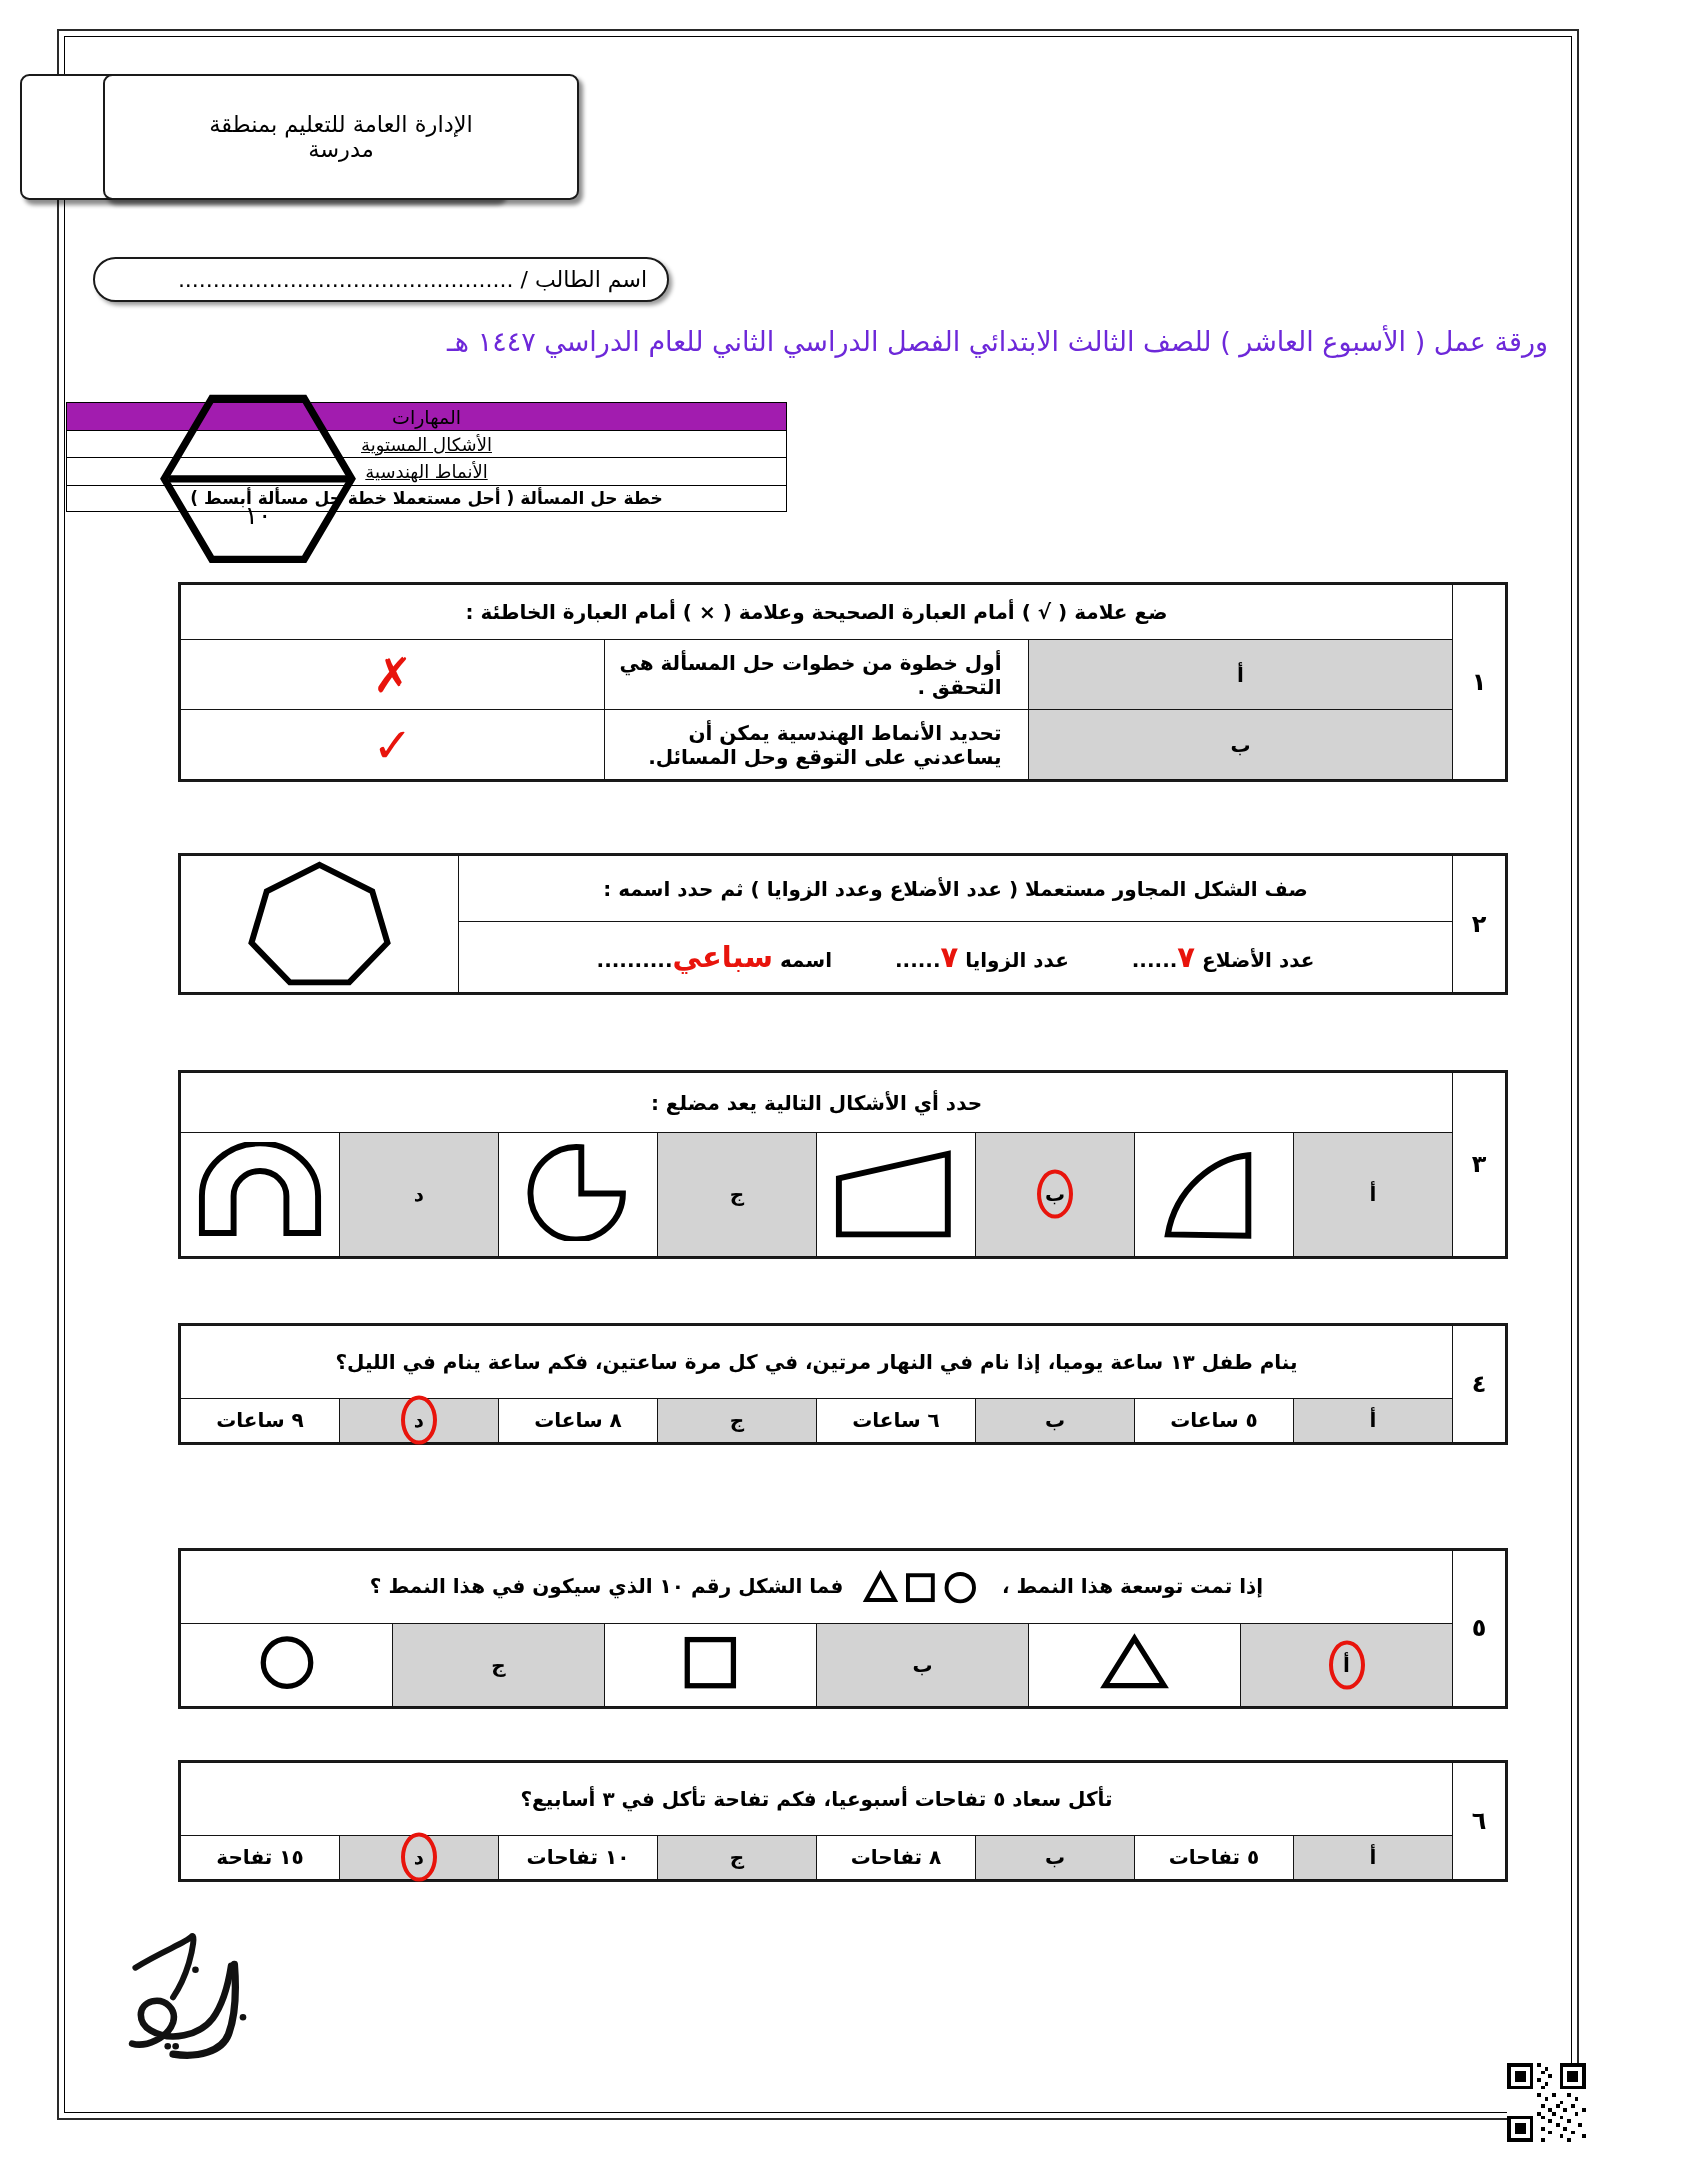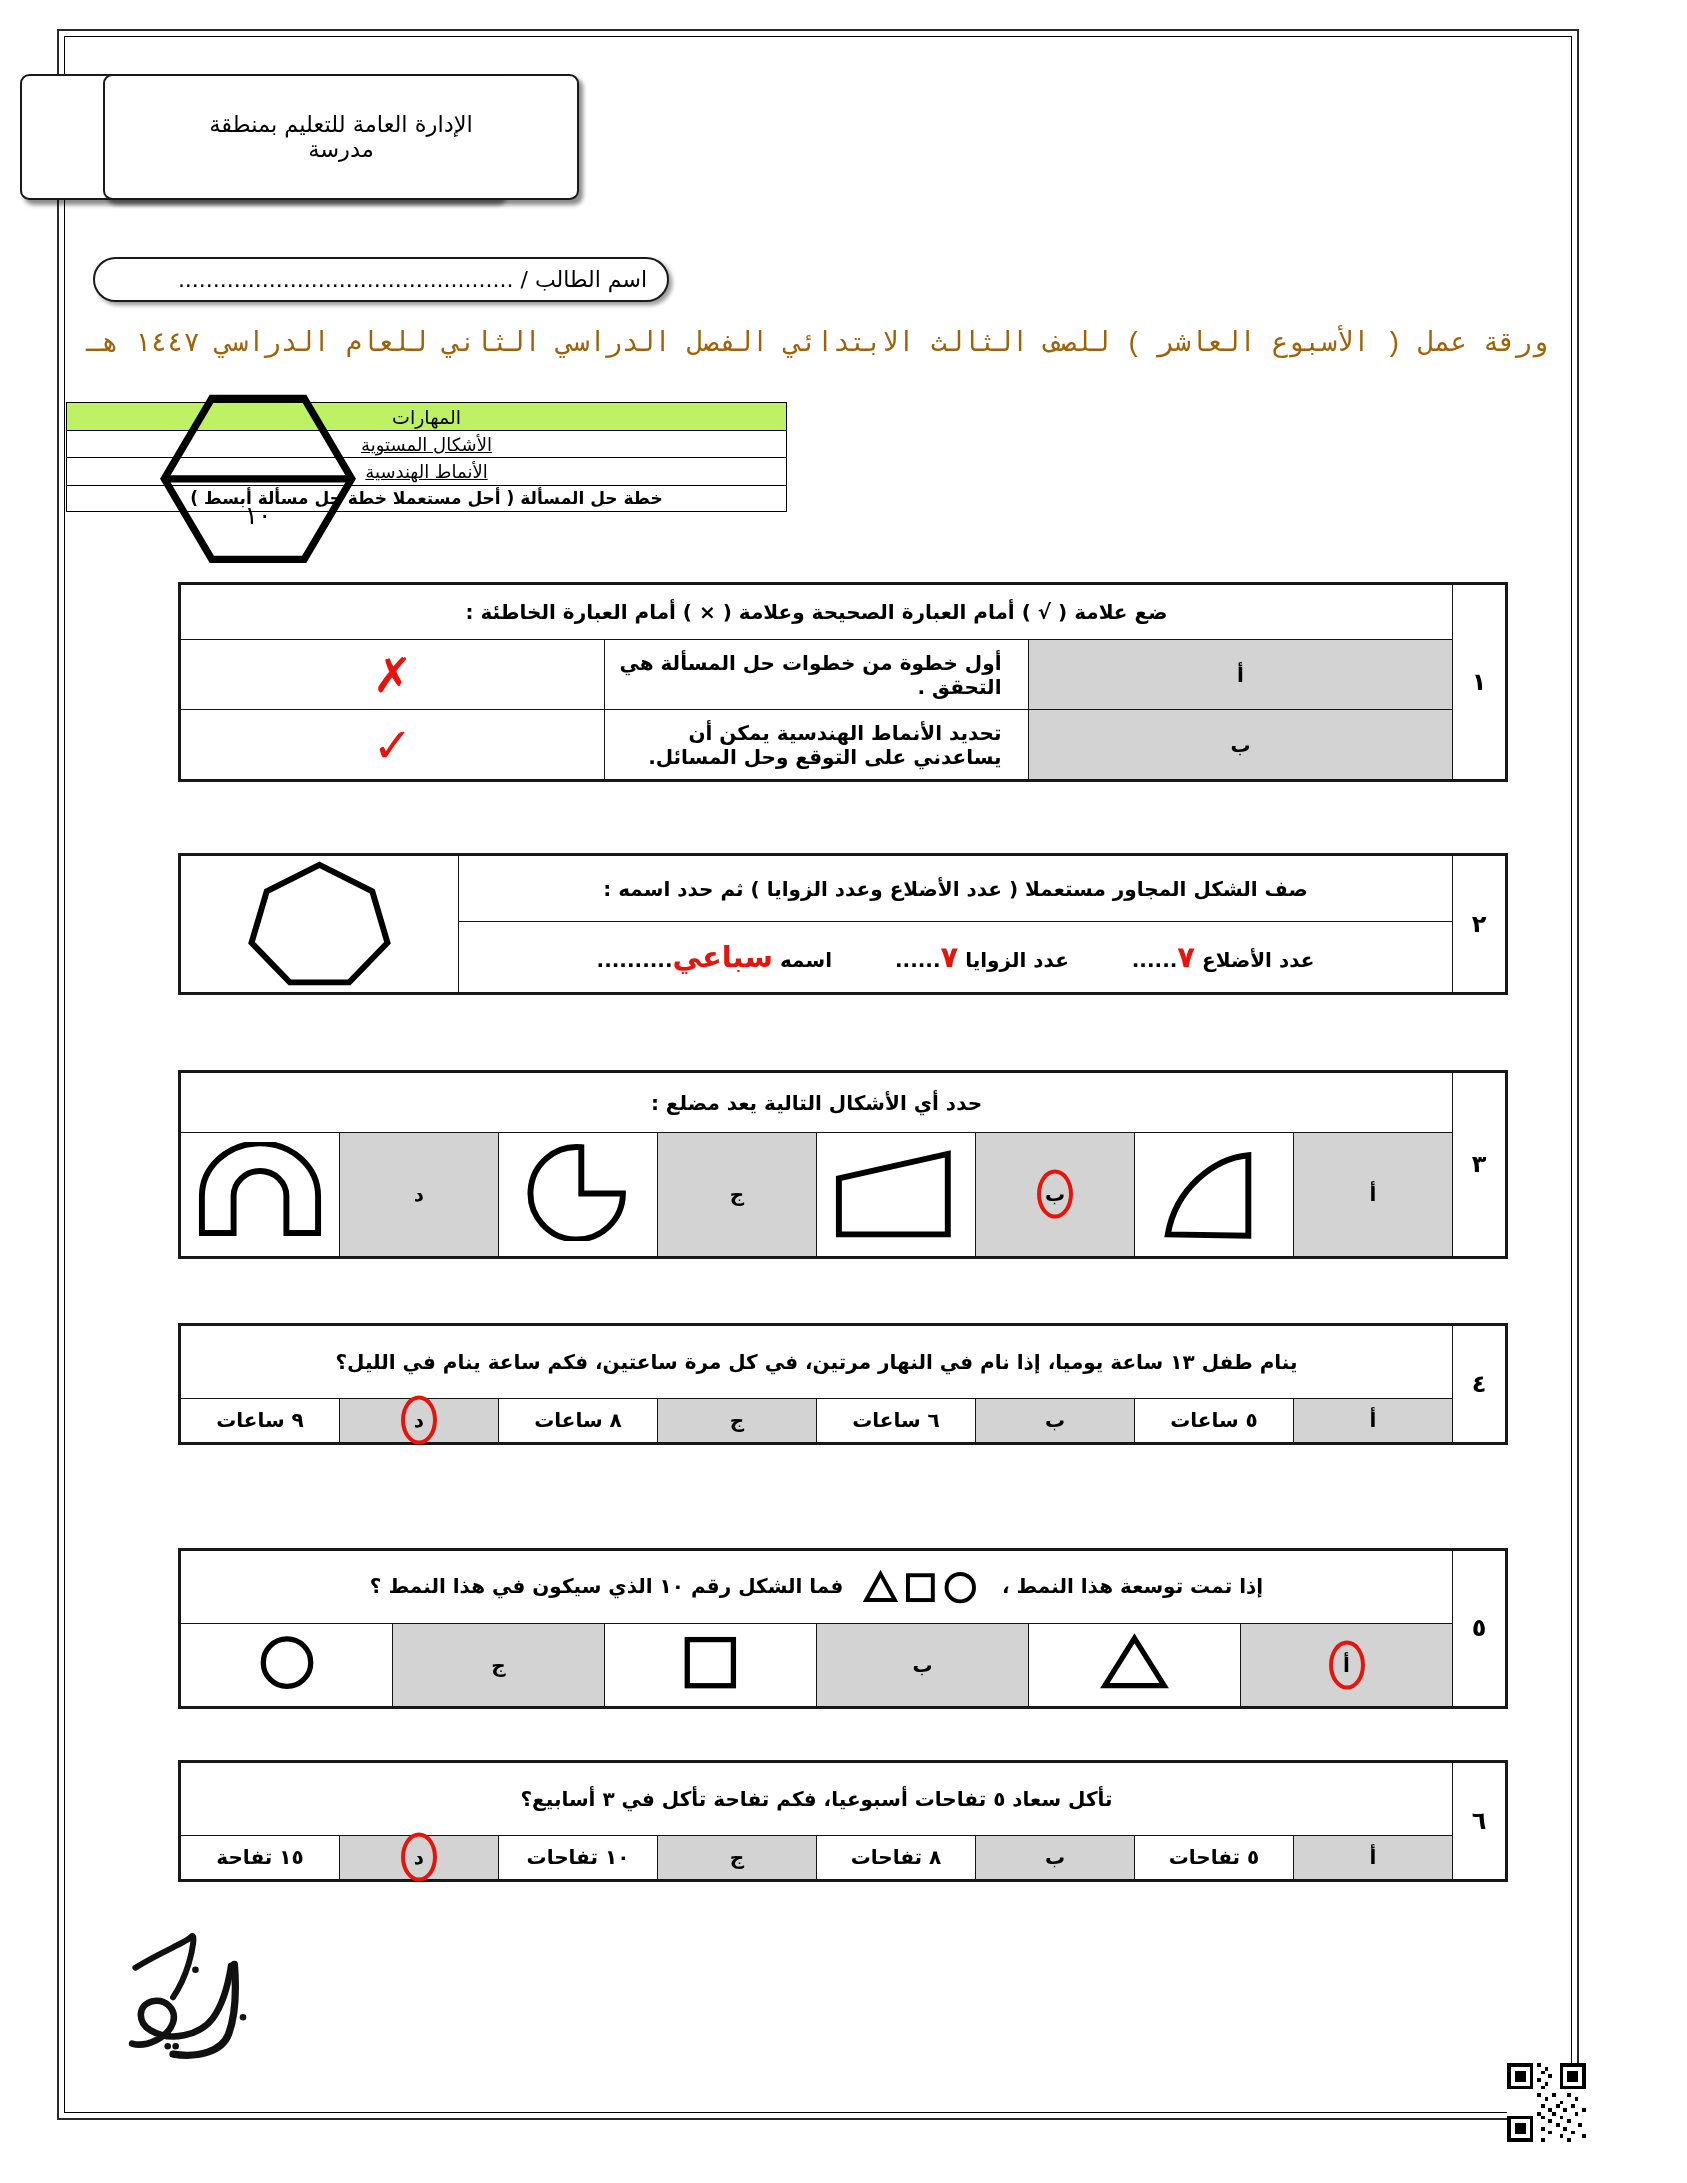--- a/index.html
+++ b/index.html
@@ -14,26 +14,26 @@
            display:flex;flex-direction:column;justify-content:center;}
   .hdr-box div{font-size:22.5px;color:#000;line-height:1.1;}
   #hdr-right{right:1184px;top:74px;width:483px;height:126px;}
   #hdr-left{left:103px;top:74px;width:476px;height:126px;}
 
   .name-box{position:absolute;left:93px;top:257px;width:576px;height:45px;border:2px solid #1a1a1a;
             border-radius:26.5px;box-shadow:3.3px 3.3px 4px rgba(0,0,0,.4);box-sizing:border-box;
             display:flex;align-items:center;justify-content:flex-start;padding-right:20px;background:#fff;}
   .name-box span{font-size:22px;white-space:nowrap;}
 
-  .title-line{position:absolute;right:139px;top:326px;font-size:27px;color:#a16207;white-space:nowrap;font-family:Liberation Mono, monospace;}
+  .title-line{position:absolute;right:139px;top:326px;font-size:27px;color:#6d28d9;white-space:nowrap;}
 
   
   .skills{position:absolute;right:900px;top:402px;width:721px;border-collapse:collapse;}
   .skills td{border:1.3px solid #000;text-align:center;font-size:17px;padding:2.6px 4px;font-weight:bold;color:#000;}
-  .skills td.hdr{background:#bef264;font-weight:normal;font-size:19px;}
+  .skills td.hdr{background:#a21caf;font-weight:normal;font-size:19px;}
   .skills td.plain{font-weight:normal;font-size:18px;text-decoration:underline;}
 
   .hexwrap{position:absolute;right:1330px;top:390px;width:198px;height:179px;}
   .hexwrap .num{position:absolute;left:50%;top:62%;transform:translateX(-50%);font-size:25px;}
 
   
   .qblock{position:absolute;border:2px solid #1a1a1a;box-sizing:border-box;background:#fff;}
   .qtable{width:100%;border-collapse:collapse;table-layout:fixed;}
   .qtable td{border:1.3px solid #141414;box-sizing:border-box;}
   .qnum{width:53px;text-align:center;font-size:24px;font-weight:bold;}

